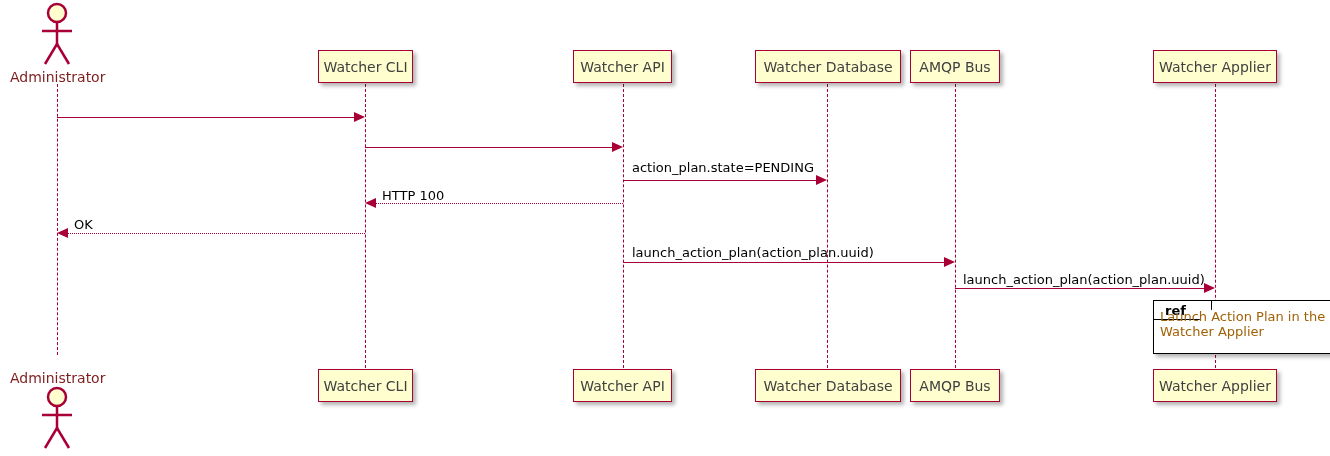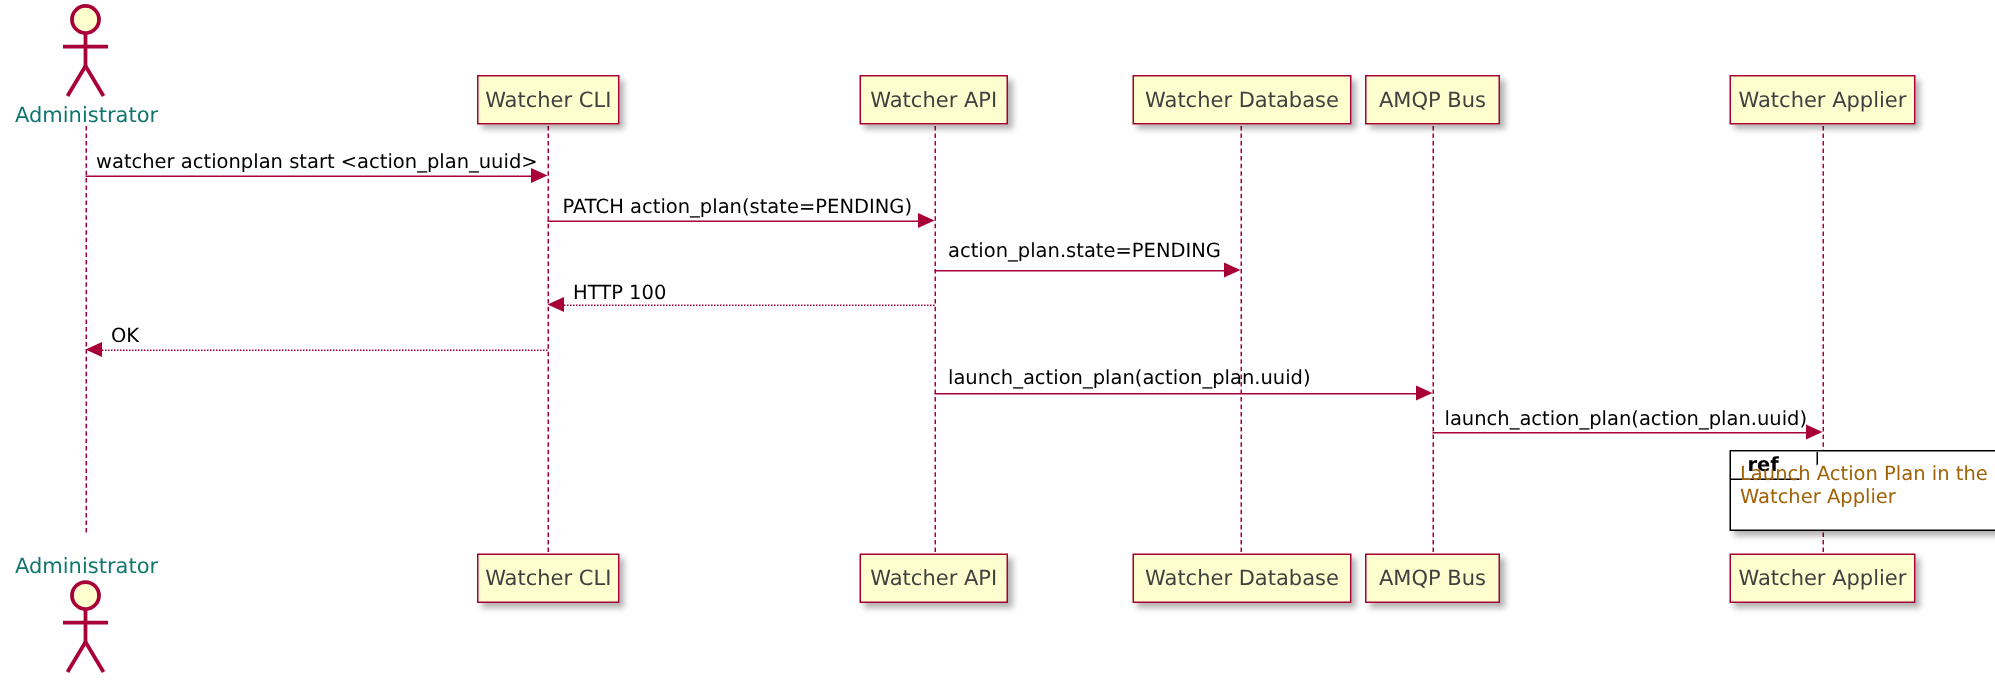--- a/index.html
+++ b/index.html
@@ -43,21 +43,21 @@
     box-shadow: 3px 3px 4px rgba(0,0,0,0.30);
   }
 
   
   .actor-fig {
     position: absolute;
   }
   .actor-label {
     position: absolute;
     font-size: 14px;
-    color: #0f766e;
+    color: #7f1d1d;
     white-space: nowrap;
     line-height: 1;
   }
 
   
   .msg-line {
     position: absolute;
     height: 0;
     border-top: 1.5px solid #A80036;
   }
@@ -187,25 +187,23 @@
   <div class="participant" style="left:755px; top:369px; width:146px; height:33px;">
     <span>Watcher Database</span>
   </div>
   <div class="participant" style="left:910px; top:369px; width:90px; height:33px;">
     <span>AMQP Bus</span>
   </div>
   <div class="participant" style="left:1153px; top:369px; width:124px; height:33px;">
     <span>Watcher Applier</span>
   </div>
 
-  <div class="msg-label" style="left:64px; top:102px;">watcher actionplan start &lt;action_plan_uuid&gt;</div>
   <div class="msg-line" style="left:57px; top:117px; width:300px;"></div>
   <div class="arrowhead right" style="left:354px; top:112px;"></div>
 
-  <div class="msg-label" style="left:375px; top:132px;">PATCH action_plan(state=PENDING)</div>
   <div class="msg-line" style="left:365px; top:147px; width:250px;"></div>
   <div class="arrowhead right" style="left:612px; top:142px;"></div>
 
   <div class="msg-label" style="left:632px; top:161px;">action_plan.state=PENDING</div>
   <div class="msg-line" style="left:623px; top:180px; width:196px;"></div>
   <div class="arrowhead right" style="left:816px; top:175px;"></div>
 
   <div class="msg-label" style="left:382px; top:189px;">HTTP 100</div>
   <div class="msg-line dotted" style="left:376px; top:203px; width:247px;"></div>
   <div class="arrowhead left" style="left:365px; top:198px;"></div>

